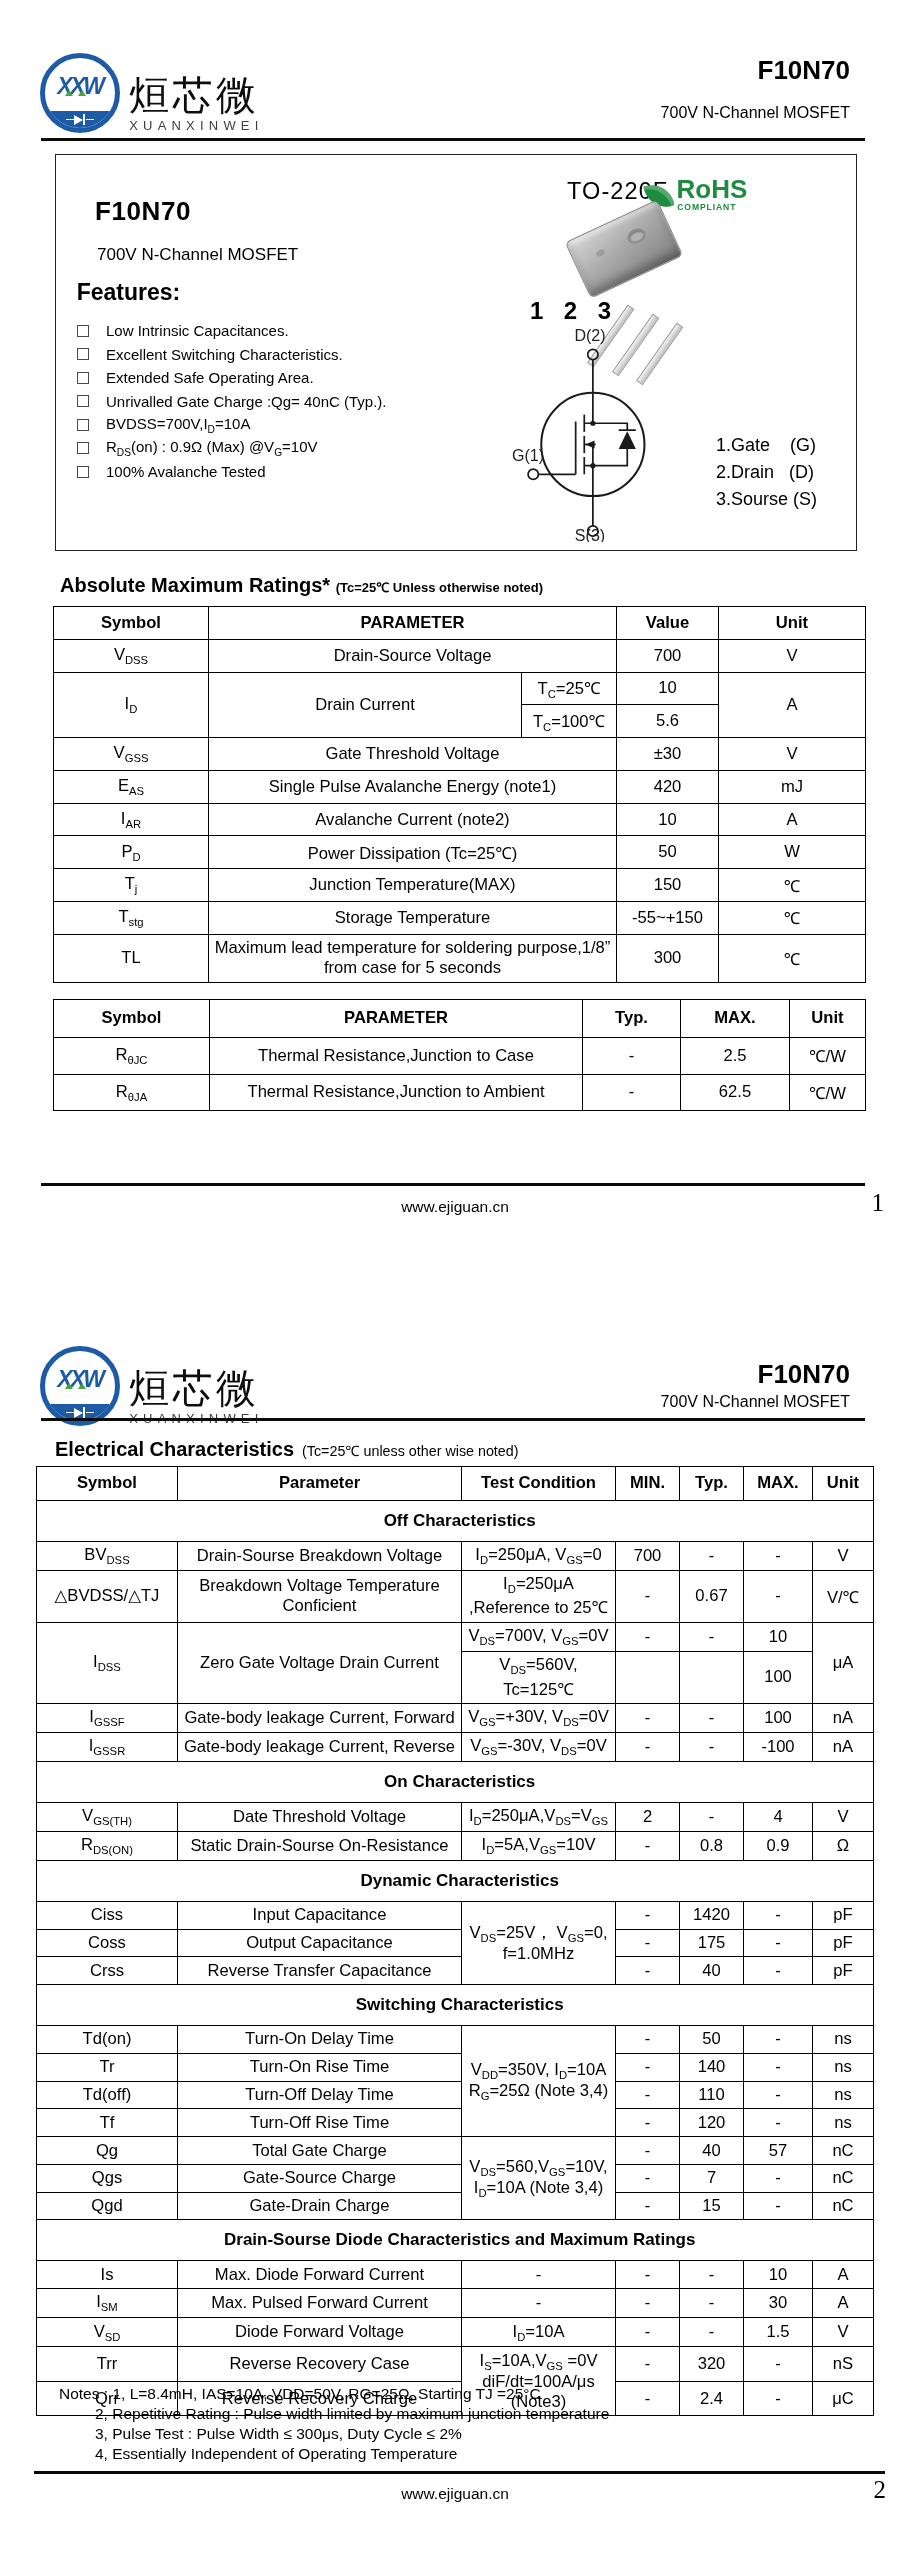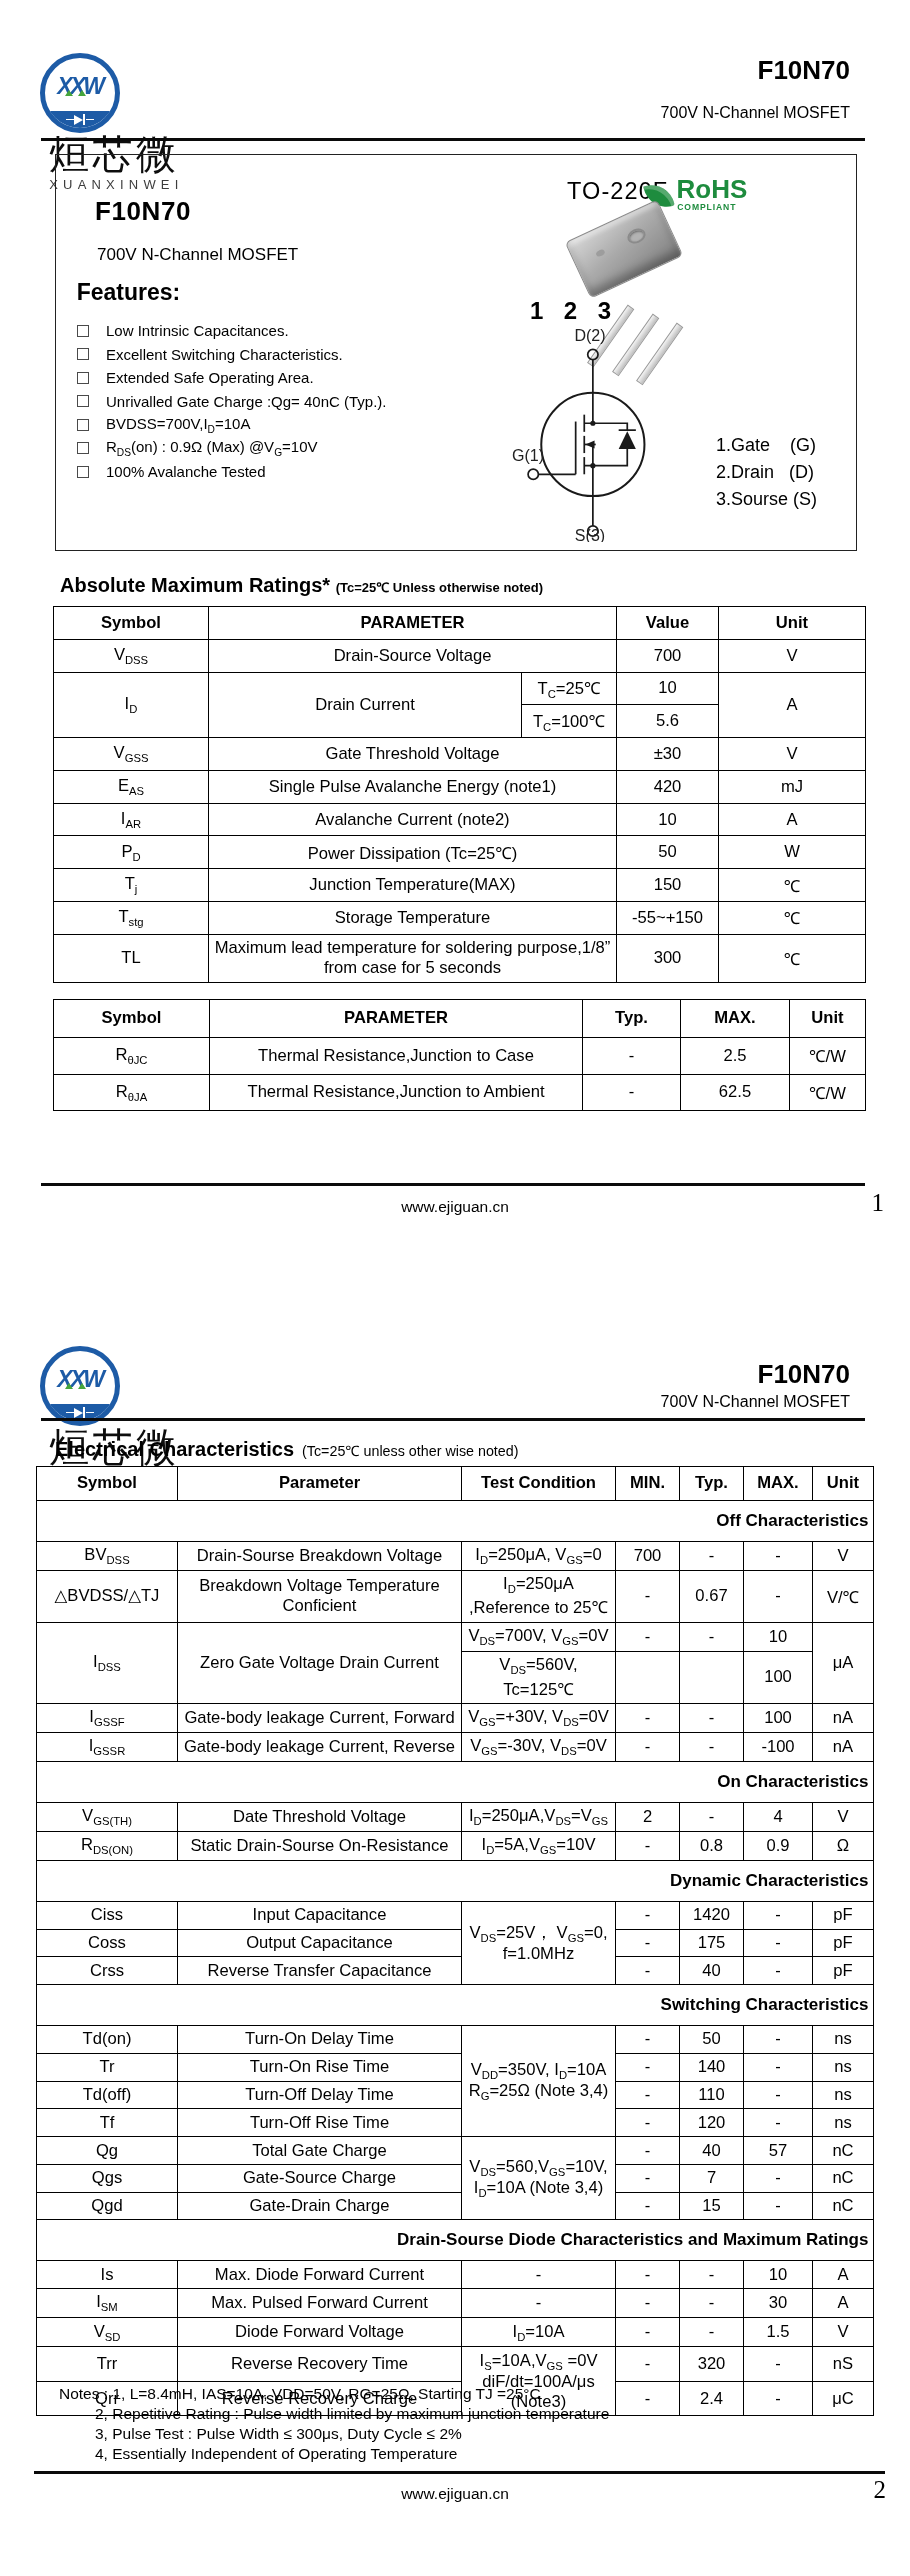--- a/index.html
+++ b/index.html
@@ -2,21 +2,21 @@
 <html style="--brand-blue: #1d5ba6; --brand-green: #46a53c; --rohs-green: #1e8c3e;font-size:9.2px"><head>
 <meta charset="utf-8">
 <style>
   html,body{margin:0;padding:0;background:#fff;}
   .canvas{position:relative;width:910px;height:2576px;background:#fff;color:#000;
           font-family:"Liberation Sans",sans-serif;overflow:hidden;}
   .abs{position:absolute;}
   sub{font-size:68%;}
 
   
-  .logo{display:flex;align-items:flex-start;flex-direction:column;}
+  .logo{display:flex;align-items:flex-end;}
   .logo-circle{position:relative;width:70px;height:70px;border-radius:50%;
                border:5.7px solid var(--brand-blue,#1d5ba6);background:#fff;overflow:hidden;flex:0 0 auto;}
   .logo-xxw{position:absolute;left:0;right:0;top:15px;text-align:center;font-size:23px;font-weight:800;
             font-style:italic;letter-spacing:-2.3px;color:var(--brand-blue,#1d5ba6);}
   .grn{position:absolute;width:0;height:0;border-left:4.6px solid transparent;border-right:4.6px solid transparent;
        border-bottom:6.9px solid var(--brand-green,#46a53c);}
   .grn1{left:19.5px;top:32px;} .grn2{left:33px;top:32px;}
   .logo-band{position:absolute;left:-3.4px;right:-3.4px;bottom:0;height:17px;background:var(--brand-blue,#1d5ba6);
              display:flex;align-items:center;justify-content:center;}
   .d-line{width:8px;height:1.7px;background:#fff;}
@@ -66,21 +66,21 @@
 
   
   table.sheet{border-collapse:collapse;table-layout:fixed;border:1.7px solid #000;background:#fff;}
   table.sheet th,table.sheet td{border:1.1px solid #000;border-top-width:1.7px;border-bottom-width:1.7px;
       font-size:16.6px;text-align:center;vertical-align:middle;padding:3.4px 4.6px;word-wrap:break-word;}
   table.sheet th{font-weight:bold;}
   td.al{text-align:left;padding-left:8px;}
   .amr td{height:25px;} .amr th{height:25px;}
   .thermal td{height:29px;} .thermal th{height:30px;}
   .ec th{height:26px;} .ec td{height:19.5px;font-size:16px;}
-  .ec td.sec{height:33px;text-align:right;font-weight:bold;font-size:17px;padding-left:14px;}
+  .ec td.sec{height:33px;text-align:center;font-weight:bold;font-size:17px;padding-left:14px;}
 
   
   .notes{left:59px;top:2384px;font-size:15.5px;line-height:20px;}
   .note-line.indent{padding-left:36px;}
   .foot-site{left:0;width:100%;text-align:center;font-size:15.5px;}
   .pagenum{font-family:"Liberation Serif",serif;font-size:25px;}
 </style>
 </head>
 <body>
 
@@ -554,21 +554,21 @@
           <td>V<sub>SD</sub></td>
           <td class="al">Diode Forward Voltage</td>
           <td class="al">I<sub>D</sub>=10A</td>
           <td>-</td>
           <td>-</td>
           <td>1.5</td>
           <td>V</td>
         </tr>
         <tr>
           <td>Trr</td>
-          <td class="al">Reverse Recovery Time</td>
+          <td class="al">Reverse Recovery Case</td>
           <td class="al" rowspan="2">I<sub>S</sub>=10A,V<sub>GS</sub> =0V diF/dt=100A/μs (Note3)</td>
           <td>-</td>
           <td>320</td>
           <td>-</td>
           <td>nS</td>
         </tr>
         <tr>
           <td>Qrr</td>
           <td class="al">Reverse Recovery Charge</td>
           <td>-</td>

